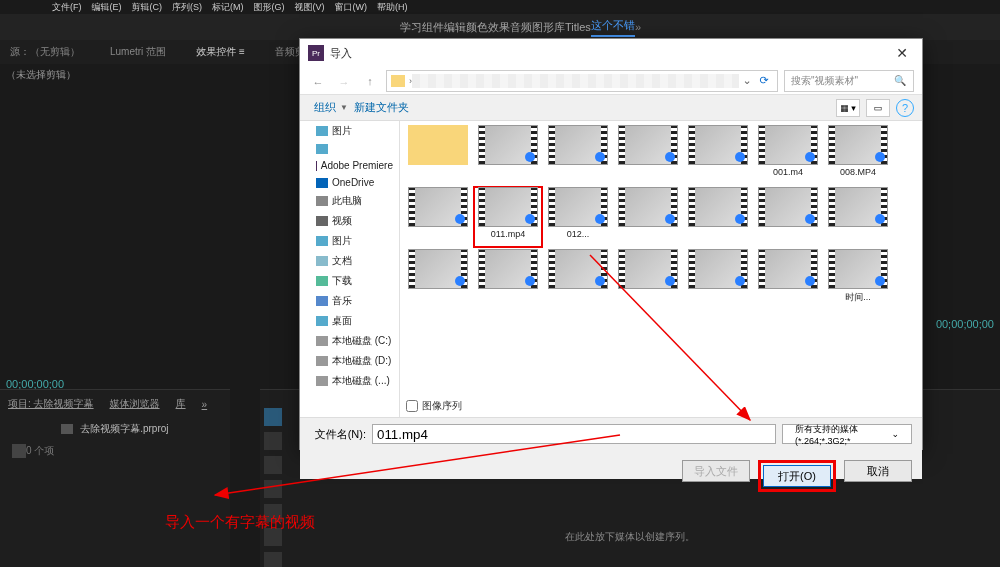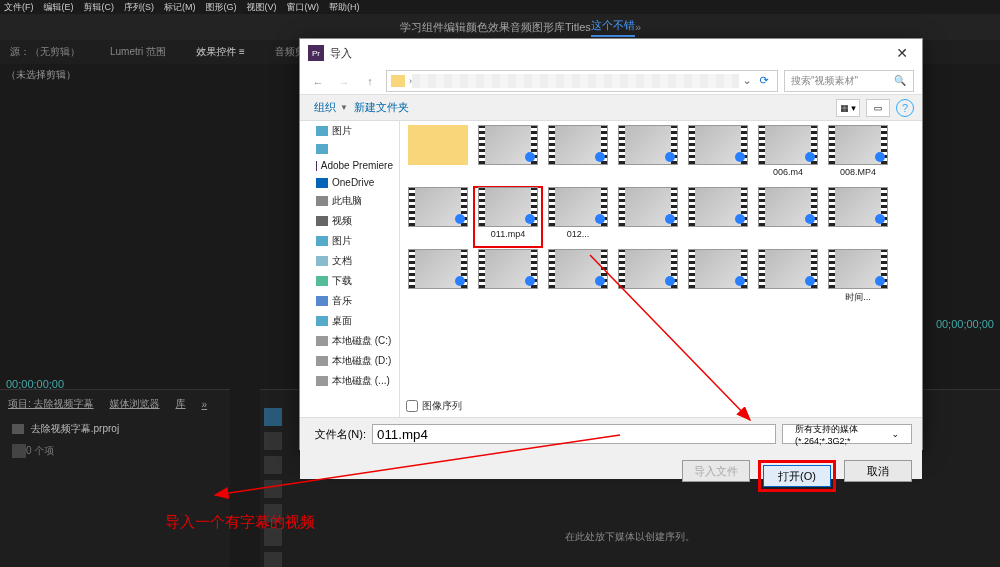--- a/index.html
+++ b/index.html
@@ -1,33 +1,33 @@
 <!DOCTYPE html>
 <html><head>
 <meta charset="utf-8">
 <style>
 * { margin: 0; padding: 0; box-sizing: border-box; font-family: "Microsoft YaHei", Arial, sans-serif; }
 body { background: #1a1a1a; width: 1000px; height: 567px; overflow: hidden; position: relative; }
 
 
-.menubar { height: 14px; background: #1a1a1a; color: #ccc; font-size: 9px; padding: 0 4px; display: flex; gap: 10px; align-items: center; }
+.menubar { height: 14px; background: #1a1a1a; color: #ccc; font-size: 9px; padding: 0 4px; display: flex; gap: 10px; align-items: center; margin-left: 48px; }
 .menubar span { cursor: default; }
 
 
 .workspace-tabs { height: 26px; background: #232323; display: flex; align-items: center; padding-left: 400px; color: #aaa; font-size: 11px; }
 .workspace-tabs span { cursor: pointer; }
 .workspace-tabs .active { color: #4a9eff; border-bottom: 2px solid #4a9eff; padding-bottom: 2px; }
 
 
 .panel-row { height: 24px; background: #1e1e1e; display: flex; align-items: center; color: #888; font-size: 10px; padding: 0 10px; gap: 30px; }
 
 
 .project-panel { position: absolute; left: 0; top: 389px; width: 230px; height: 178px; background: #1e1e1e; border-top: 1px solid #333; }
 .project-panel-header { height: 28px; display: flex; align-items: center; color: #999; font-size: 10px; padding: 0 8px; gap: 16px; text-decoration: underline; }
-.project-panel-body { padding: 4px 12px; color: #999; font-size: 10px; }
+.project-panel-body { padding: 4px 12px; color: #999; font-size: 10px; text-align: center; }
 .project-icon { width: 12px; height: 10px; background: #555; display: inline-block; margin-right: 4px; vertical-align: middle; }
 .project-name { color: #bbb; }
 .project-info { float: right; color: #777; }
 
 
 .timeline { position: absolute; left: 260px; top: 389px; right: 0; height: 178px; background: #1e1e1e; border-top: 1px solid #333; }
 .timeline-header { height: 28px; color: #888; font-size: 10px; padding: 6px 40px; }
 .timecode-big { color: #4aa; font-size: 14px; padding-left: 40px; }
 .timeline-tools { position: absolute; left: 0; top: 14px; width: 26px; display: flex; flex-direction: column; gap: 6px; padding: 4px; }
 .tool-btn { width: 18px; height: 18px; background: #333; }
@@ -317,21 +317,21 @@
           </div>
           <div class="file-label"></div>
         </div>
         <div class="file-item">
           <div class="file-thumb">
             <div class="film-edge l"></div>
             <div class="blur-mid"></div>
             <div class="film-edge r"></div>
             <div class="play-badge"></div>
           </div>
-          <div class="file-label">006.m4</div>
+          <div class="file-label">001.m4</div>
         </div>
         <div class="file-item">
           <div class="file-thumb">
             <div class="film-edge l"></div>
             <div class="blur-mid"></div>
             <div class="film-edge r"></div>
             <div class="play-badge"></div>
           </div>
           <div class="file-label">008.MP4</div>
         </div>

